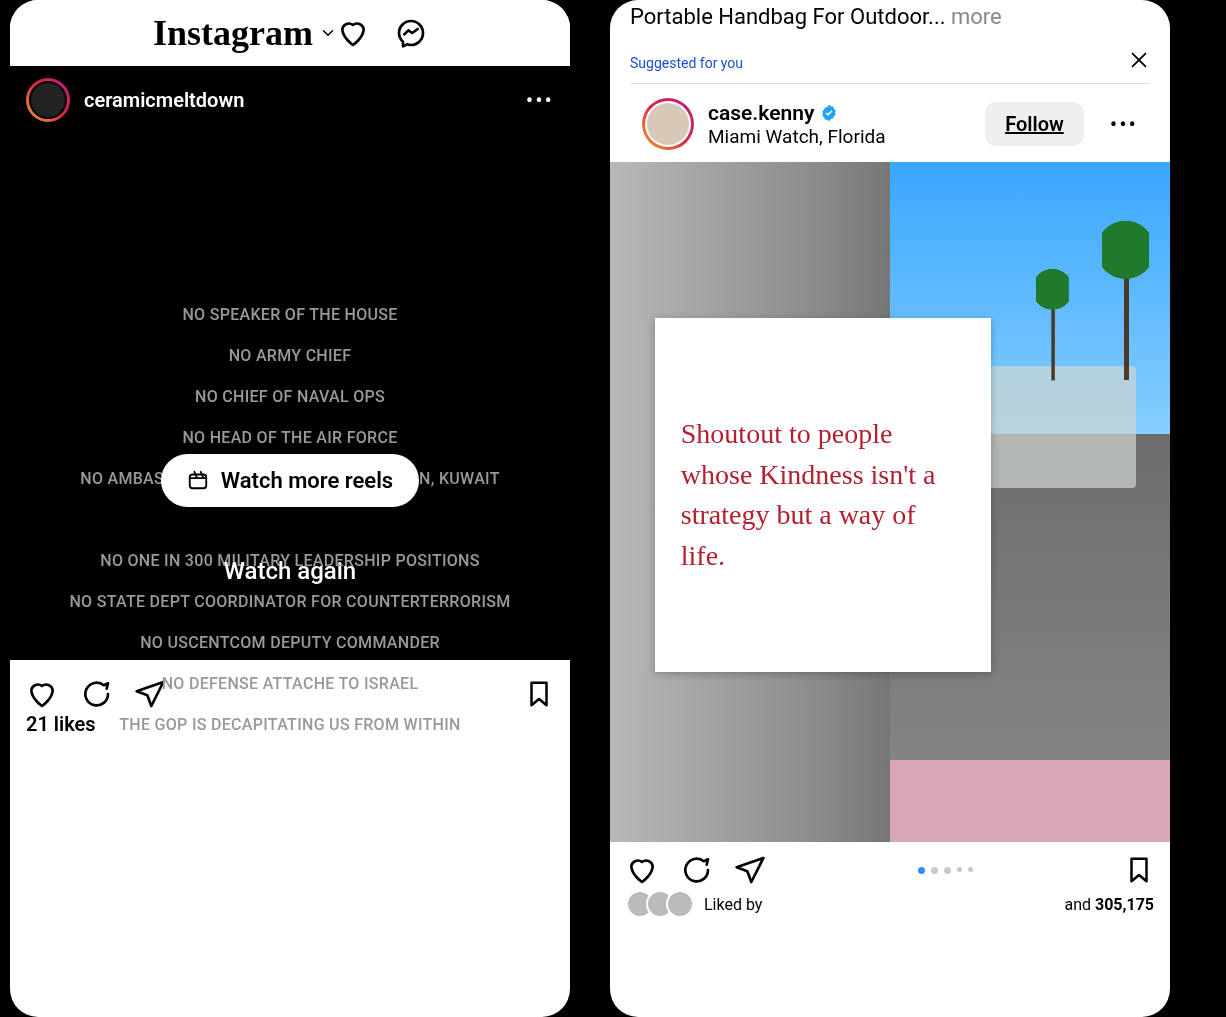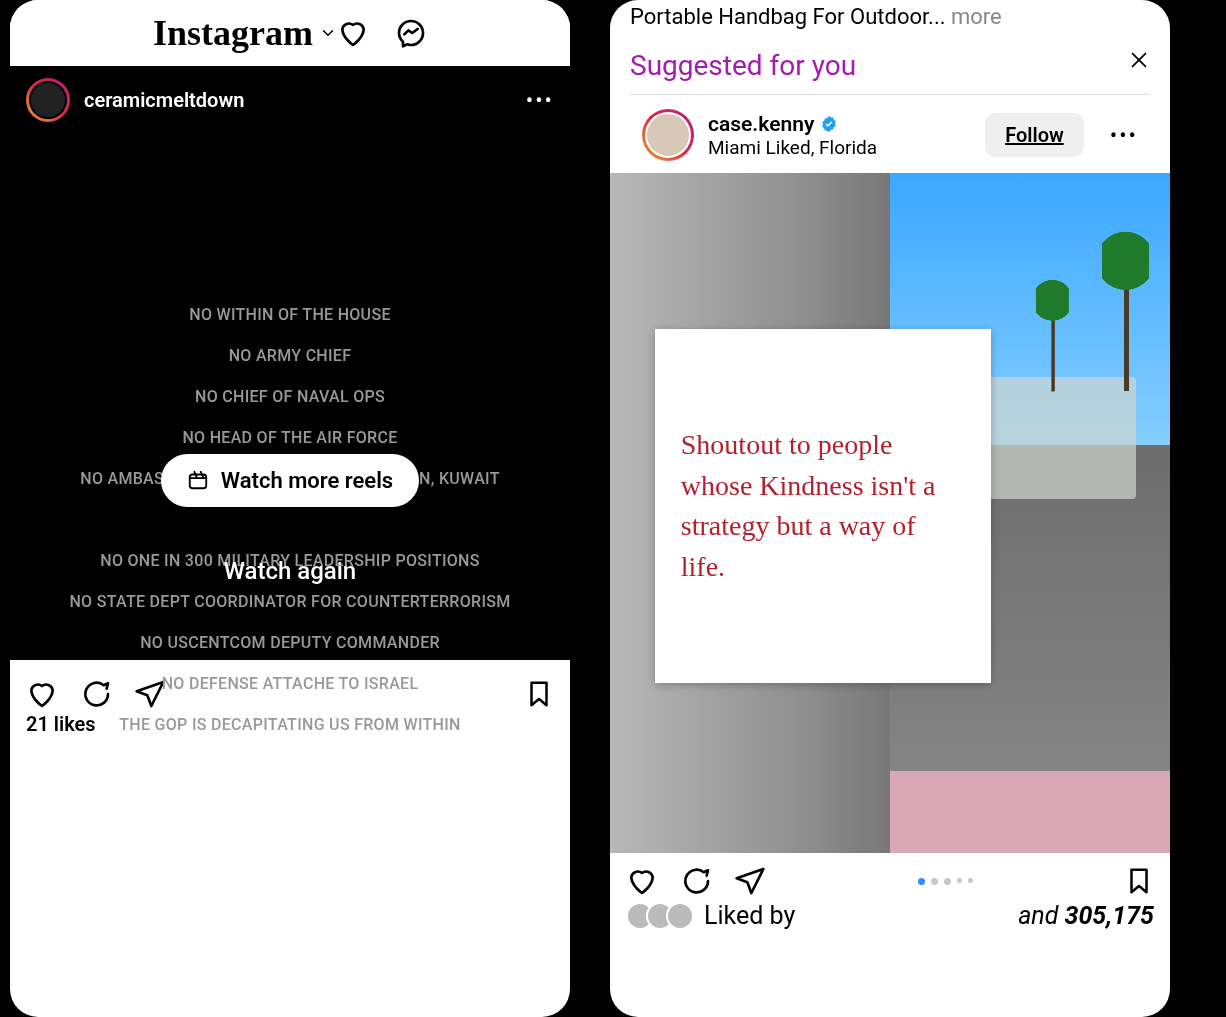--- a/index.html
+++ b/index.html
@@ -101,22 +101,22 @@
     .likes-line{
       padding:0 16px;font-weight:600;font-size:20px;color:#000;
     }
 
     
     .ad-fragment{
       padding:4px 20px 12px;color:#000;font-size:22px;
     }
     .ad-fragment .more{color:#888;}
     .suggest-row{
-      display:flex;align-items:flex-start;justify-content:space-between;
-      padding:8px 20px 6px;color:#a21caf;font-size:28px;
+      display:flex;align-items:flex-end;justify-content:space-between;
+      padding:8px 20px 6px;color:#1d4ed8;font-size:14px;
     }
     .divider{height:1px;background:#ddd;margin:6px 20px 8px;}
     .post-head.right{color:#000;padding:6px 32px 12px;}
     .post-head.right .avatar-ring{width:52px;height:52px;}
     .post-head.right .avatar-inner{width:46px;height:46px;border:2px solid #fff;background:#d8c8b8;}
     .uname-col .uname{font-weight:600;font-size:21px;color:#000;display:flex;align-items:center;gap:6px;}
     .uname-col .loc{font-size:19px;color:#000;}
     .verified{fill:#1da1f2;}
     .follow-btn{
       margin-left:auto;
@@ -148,27 +148,27 @@
     }
 
     .action-row.right{justify-content:flex-start;color:#000;padding-top:12px;}
     .carousel-dots{display:flex;gap:6px;margin-left:auto;margin-right:auto;}
     .dot{width:7px;height:7px;border-radius:50%;background:#c7c7c7;}
     .dot.active{background:#2f8eff;}
     .dot.small{width:5px;height:5px;}
     .action-row.right .bookmark{margin-left:0;}
 
     .liked-line{
-      padding:2px 16px 0;color:#000;font-size:25px;
+      padding:2px 16px 0;color:#000;font-size:16px;
       display:flex;align-items:center;gap:10px;flex-wrap:wrap;
     }
     .mini-avatars{display:flex;}
     .mini-avatars span{width:28px;height:28px;border-radius:50%;background:#bbb;border:2px solid #fff;margin-left:-8px;}
     .mini-avatars span:first-child{margin-left:0;}
-    .liked-count{margin-left:auto;font-style:italic;}
+    .liked-count{margin-left:auto;}
     .liked-count strong,.liked-line strong{font-weight:700;}
 
     
     .stroke{stroke:#000;stroke-width:2;fill:none;stroke-linecap:round;stroke-linejoin:round;}
   </style>
 </head>
 <body>
 
 <div class="phone">
   <div class="header">
@@ -193,21 +193,21 @@
     <div class="post-head">
       <div class="avatar-ring">
         <div class="avatar-inner"></div>
       </div>
       <span class="username">ceramicmeltdown</span>
       <span class="post-menu">•••</span>
     </div>
 
     <div class="reel-body">
       <div class="text-lines" id="lines">
-          <div>NO WITHIN OF THE HOUSE</div>
+          <div>NO SPEAKER OF THE HOUSE</div>
           <div>NO ARMY CHIEF</div>
           <div>NO CHIEF OF NAVAL OPS</div>
           <div>NO HEAD OF THE AIR FORCE</div>
           <div>NO AMBASSADOR TO EGYPT, ISRAEL, JORDAN, KUWAIT</div>
           <div>&nbsp;</div>
           <div>NO ONE IN 300 MILITARY LEADERSHIP POSITIONS</div>
           <div>NO STATE DEPT COORDINATOR FOR COUNTERTERRORISM</div>
           <div>NO USCENTCOM DEPUTY COMMANDER</div>
           <div>NO DEFENSE ATTACHE TO ISRAEL</div>
           <div>THE GOP IS DECAPITATING US FROM WITHIN</div>
@@ -262,21 +262,21 @@
       <div class="avatar-inner"></div>
     </div>
     <div class="uname-col">
       <div class="uname">
         <span>case.kenny</span>
         <svg width="18" height="18" viewBox="0 0 24 24" class="verified">
           <path d="M12 1l2.5 2 3 .3 1 3 2.5 2-1 3 1 3-2.5 2-1 3-3 .3L12 23l-2.5-2-3-.3-1-3L3 15.6l1-3-1-3 2.5-2 1-3 3-.3L12 1z"></path>
           <path d="M8 12l2.5 2.5L16 9" stroke="#fff" stroke-width="2" fill="none"></path>
         </svg>
       </div>
-      <div class="loc">Miami Liked, Florida</div>
+      <div class="loc">Miami Watch, Florida</div>
     </div>
     <div class="follow-btn">Follow</div>
     <span class="post-menu dark">•••</span>
   </div>
 
   <div class="photo">
     <div class="sky"></div>
       <div class="road"></div>
       <div class="building"></div>
     <div class="palm"></div>

